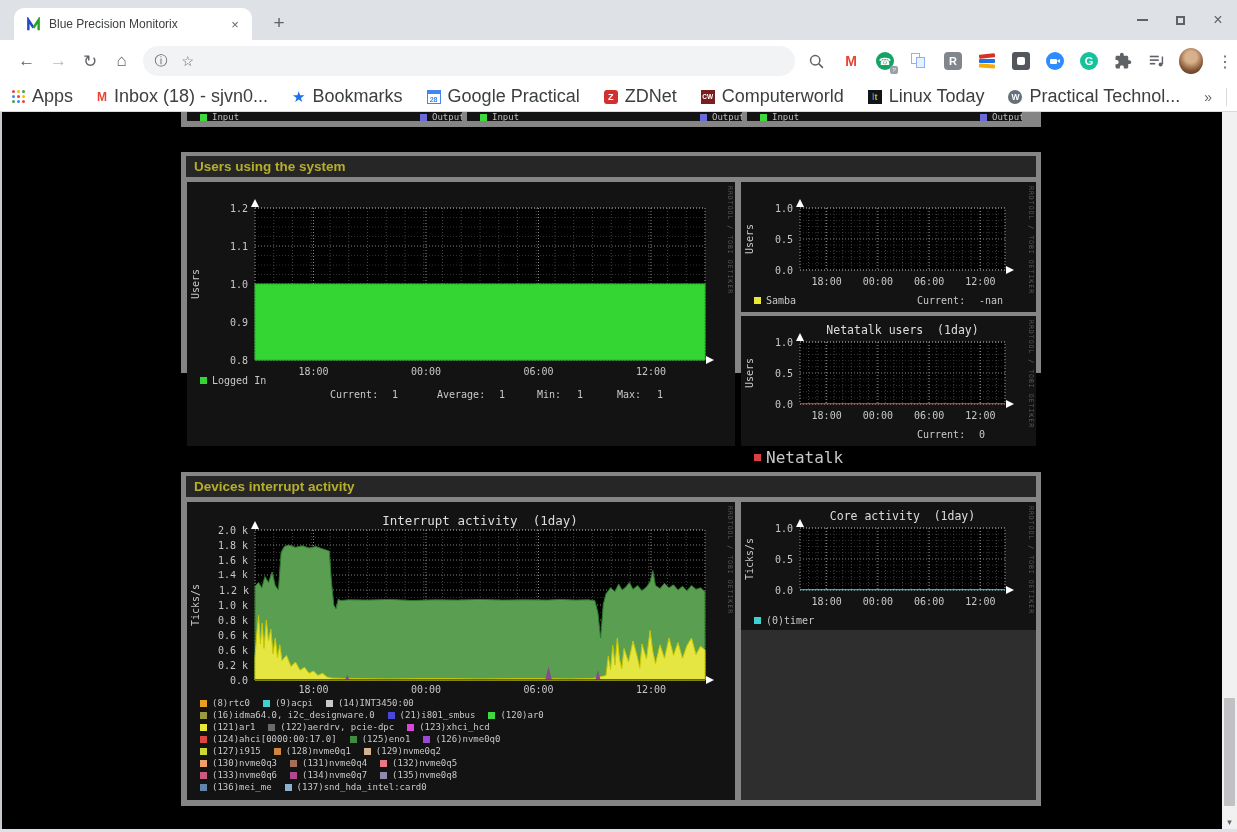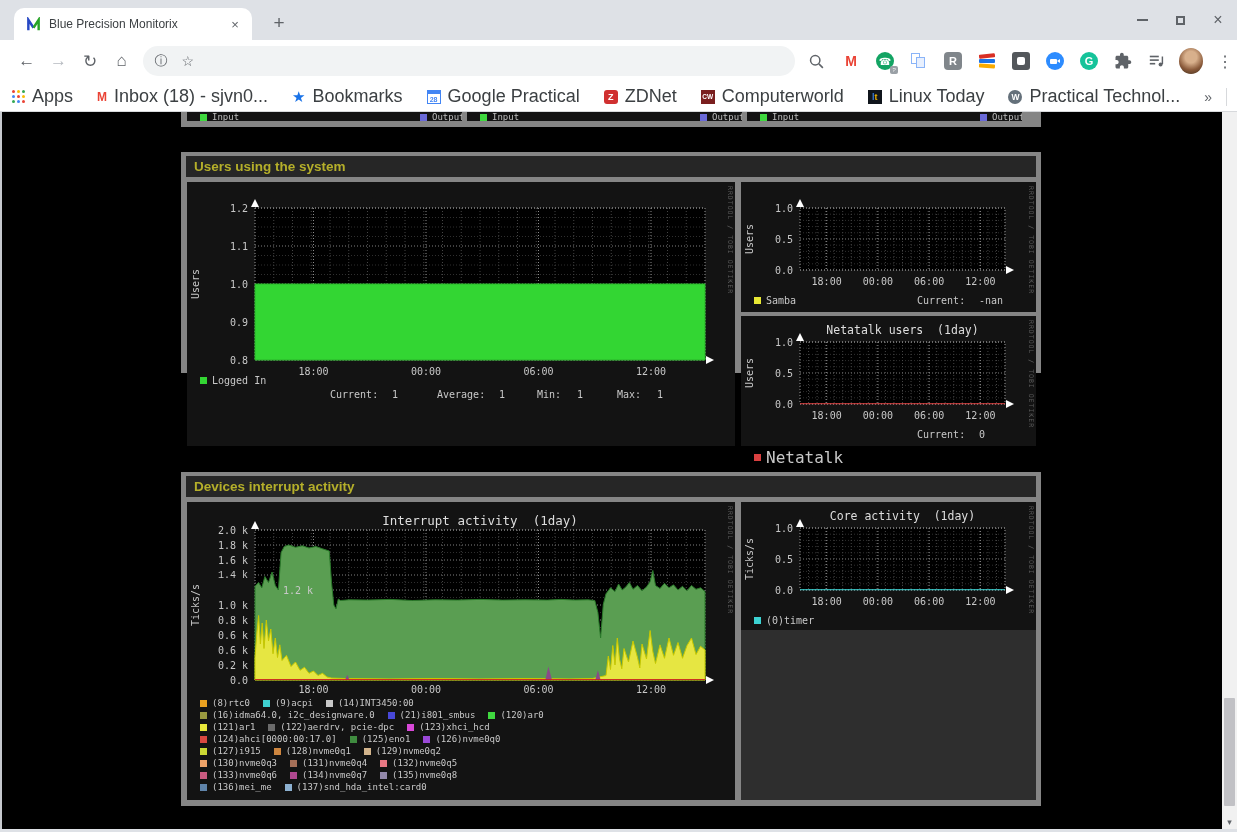--- a/index.html
+++ b/index.html
@@ -579,21 +579,21 @@
           <path fill="#e6e642" stroke="#c8c800" d="M0.0 150.0 L0.0 127.5 L1.8 103.5 L3.6 85.5 L5.4 114.0 L7.2 93.0 L9.0 118.5 L11.3 90.0 L13.5 111.0 L15.8 99.0 L18.0 123.8 L20.3 108.0 L22.5 127.5 L24.8 114.8 L27.0 130.5 L31.5 125.3 L36.0 136.5 L40.5 132.0 L45.0 140.3 L49.5 137.3 L54.0 143.3 L58.5 141.0 L63.0 145.5 L67.5 143.3 L72.0 147.0 L76.5 148.1 L90.0 148.5 L135.0 148.9 L180.0 148.5 L225.0 148.9 L270.0 148.5 L315.0 148.9 L337.5 148.5 L351.0 145.5 L353.3 126.0 L355.5 139.5 L357.8 115.5 L360.0 135.0 L362.3 108.0 L364.5 129.0 L366.8 138.8 L369.0 118.5 L373.5 132.0 L378.0 111.0 L382.5 127.5 L384.8 138.0 L387.0 114.0 L391.5 129.0 L395.1 100.5 L397.8 121.5 L400.5 133.5 L405.0 114.8 L409.5 128.3 L414.0 108.0 L418.5 125.3 L423.0 112.5 L427.5 128.3 L432.0 115.5 L436.5 108.0 L441.0 124.5 L445.5 116.3 L450.0 120.0 L450.0 150.0 Z"></path>
           <path fill="#8a4a8a" d="M90.0 150.0 L90.0 150.0 L92.3 144.8 L94.5 150.0 L290.3 150.0 L293.4 136.5 L297.0 150.0 L340.2 150.0 L342.9 140.3 L345.6 150.0 L345.6 150.0 Z"></path>
           <path fill="none" stroke="#cc2020" d="M0.0 149.6 L450.0 149.6"></path>
           <polygon points="0,-9 -4,-1 4,-1" fill="#fff"></polygon>
           <polygon points="459,150 451,146 451,154" fill="#fff"></polygon>
         </svg>
         <div class="gtk r" style="left: 0px; width: 61px; top: 22.5px;">2.0 k</div>
         <div class="gtk r" style="left: 0px; width: 61px; top: 37.5px;">1.8 k</div>
         <div class="gtk r" style="left: 0px; width: 61px; top: 52.5px;">1.6 k</div>
         <div class="gtk r" style="left: 0px; width: 61px; top: 67.5px; font-family: Liberation Mono, monospace;">1.4 k</div>
-        <div class="gtk r" style="left: 18px; width: 61px; top: 82.5px; padding-left: 47px;">1.2 k</div>
+        <div class="gtk r" style="left: 1px; width: 61px; top: 82.5px;">1.2 k</div>
         <div class="gtk r" style="left: 0px; width: 61px; top: 97.5px;">1.0 k</div>
         <div class="gtk r" style="left: 0px; width: 61px; top: 112.5px;">0.8 k</div>
         <div class="gtk r" style="left: 0px; width: 61px; top: 127.5px;">0.6 k</div>
         <div class="gtk r" style="left: 0px; width: 61px; top: 142.5px;">0.6 k</div>
         <div class="gtk r" style="left: 0px; width: 61px; top: 157.5px;">0.2 k</div>
         <div class="gtk r" style="left: 0px; width: 61px; top: 172.5px;">0.0</div>
         <div class="gtk c" style="left: 106.5px; width: 40px; top: 182px;">18:00</div>
         <div class="gtk c" style="left: 219px; width: 40px; top: 182px;">00:00</div>
         <div class="gtk c" style="left: 331.5px; width: 40px; top: 182px;">06:00</div>
         <div class="gtk c" style="left: 444px; width: 40px; top: 182px;">12:00</div>

